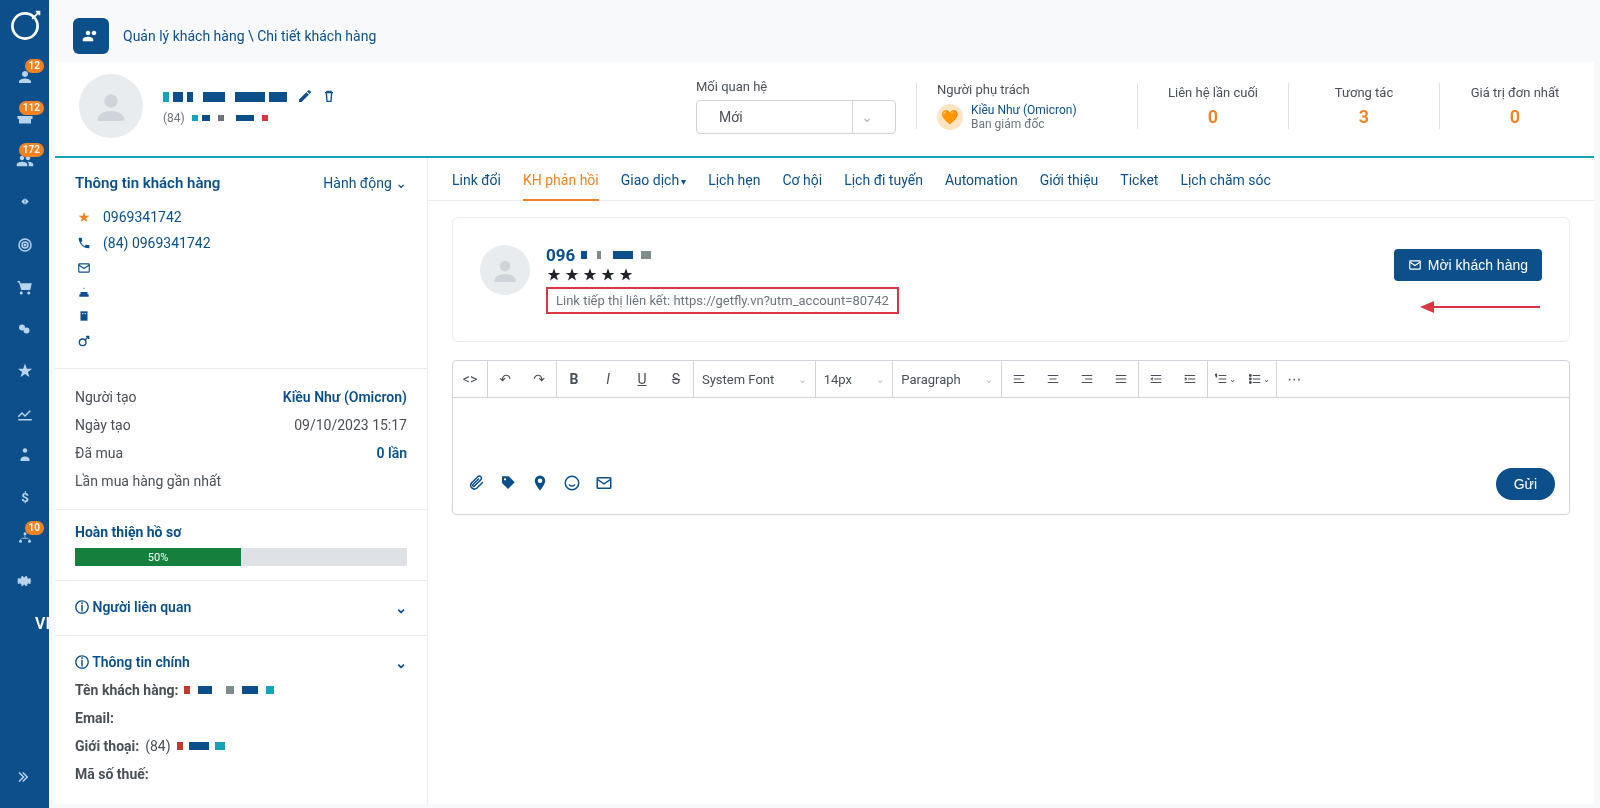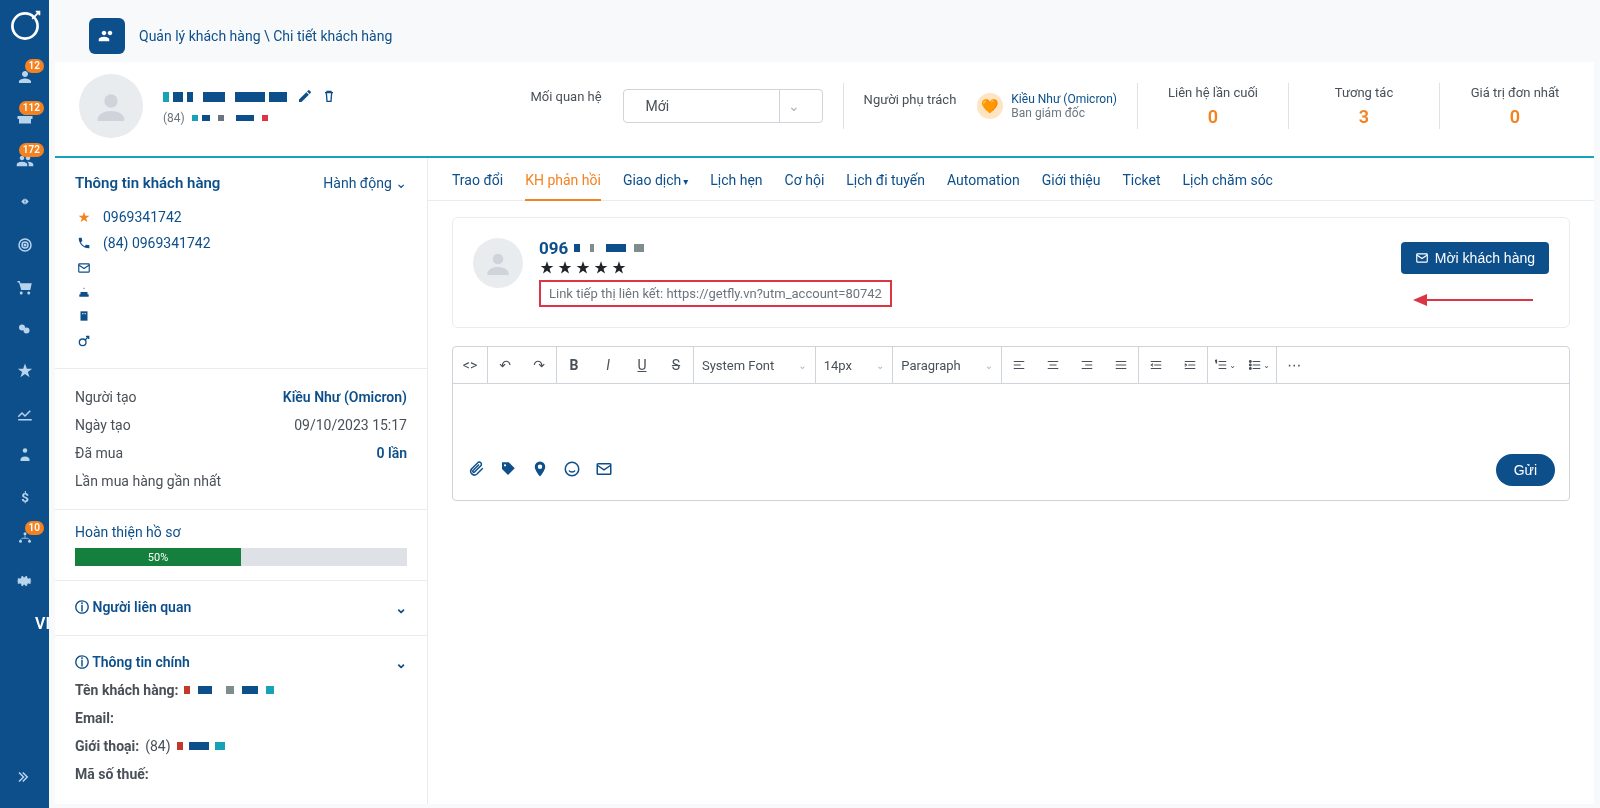--- a/index.html
+++ b/index.html
@@ -8,36 +8,36 @@
 .sidebar { position: fixed; left: 0; top: 0; bottom: 0; width: 49px; background: #0d4f8b; display: flex; flex-direction: column; align-items: center; padding-top: 8px; z-index: 100; }
 .sidebar .logo { width: 36px; height: 36px; margin-bottom: 12px; color: #fff; position: relative; }
 .sidebar .nav-item { position: relative; width: 100%; height: 42px; display: flex; align-items: center; justify-content: center; color: #b8d4ed; cursor: pointer; }
 .sidebar .nav-item svg { width: 18px; height: 18px; }
 .sidebar .badge { position: absolute; top: 3px; right: 5px; background: #f58220; color: #fff; font-size: 10px; font-weight: 600; padding: 1px 4px; border-radius: 8px; min-width: 16px; text-align: center; line-height: 12px; }
 .sidebar .lang { color: #fff; font-size: 16px; font-weight: 600; padding-left: 36px; }
 .sidebar .expand { margin-top: auto; margin-bottom: 10px; color: #b8d4ed; cursor: pointer; }
 
 .main { margin-left: 49px; }
 
-.breadcrumb-bar { padding: 18px 40px 8px; display: flex; align-items: center; gap: 14px; }
+.breadcrumb-bar { padding: 18px 24px 8px; display: flex; align-items: center; gap: 14px; }
 .breadcrumb-icon { width: 36px; height: 36px; background: #0d4f8b; border-radius: 6px; display: flex; align-items: center; justify-content: center; color: #fff; }
 .breadcrumb-text { color: #0d4f8b; font-size: 14px; }
 .breadcrumb-text a { color: #0d4f8b; text-decoration: none; }
 
 .header-card { background: #fff; margin: 0 6px; padding: 12px 24px 18px; display: flex; align-items: center; gap: 20px; border-bottom: 2px solid #17a2b8; }
 .avatar-lg { width: 64px; height: 64px; border-radius: 50%; background: #e9ecef; display: flex; align-items: center; justify-content: center; }
 .avatar-lg svg { width: 40px; height: 40px; fill: #ced4da; }
 .cust-head { flex: 0 0 auto; }
 .cust-name-row { display: flex; align-items: center; gap: 10px; }
 .redact-bar { display: flex; gap: 4px; align-items: center; }
 .redact-bar span { height: 10px; display: inline-block; }
 .edit-icons { color: #0d4f8b; display:flex; gap:8px; cursor:pointer; }
 .cust-sub { font-size: 12px; color: #6c757d; margin-top: 4px; }
 
-.head-field { display: flex; flex-direction: row; gap: 21px; }
+.head-field { display: flex; flex-direction: column; gap: 6px; }
 .head-label { font-size: 13px; color: #495057; }
 .select-box { border: 1px solid #ced4da; border-radius: 4px; width: 200px; height: 34px; display: flex; align-items: center; padding: 0 22px; justify-content: space-between; color: #495057; cursor: pointer; background:#fff; }
 .select-box .caret { border-left: 1px solid #ced4da; padding-left: 8px; height: 100%; display:flex; align-items:center; color:#adb5bd;}
 
 .owner-box { display: flex; align-items: center; gap: 8px; }
 .owner-avatar { width: 26px; height: 26px; border-radius: 50%; background: #ffe4c4; display:flex; align-items:center; justify-content:center; }
 .owner-info { display: flex; flex-direction: column; font-size: 12px; }
 .owner-name { color: #0d4f8b; }
 .owner-role { color: #6c757d; }
 
@@ -52,35 +52,35 @@
 .left-head { display: flex; justify-content: space-between; align-items: center; margin-bottom: 12px; }
 .action-link { color: #0d4f8b; font-size: 14px; cursor: pointer; }
 .info-row { display: flex; align-items: center; gap: 10px; padding: 5px 0; color: #0d4f8b; font-size: 14px; }
 .info-row .ico { width: 18px; display:flex; justify-content:center; }
 .info-row.star .ico { color: #f58220; }
 .meta-row { display: flex; justify-content: space-between; padding: 6px 0; font-size: 14px; }
 .meta-row .lab { color: #495057; }
 .meta-row .val { color: #0d4f8b; font-weight: 600; }
 .meta-row .val.muted { color: #6c757d; font-weight: 400; font-style: italic; }
 .section-div { border-top: 1px solid #e9ecef; margin: 14px -20px; }
-.profile-title { color: #0d4f8b; font-size: 14px; font-weight:400; margin-bottom: 8px; }
+.profile-title { color: #0d4f8b; font-size: 14px; font-weight:700; margin-bottom: 8px; }
 .progress { height: 18px; background: #dee2e6; position: relative; }
 .progress-bar { height: 100%; background: #15803d; width: 50%; color: #fff; font-size: 11px; display:flex; align-items:center; justify-content:center; }
 .accordion-head { display:flex; justify-content:space-between; align-items:center; color:#0d4f8b; font-weight:600; cursor:pointer; padding: 4px 0;}
 .field-row { font-size: 14px; padding: 6px 0; display:flex; align-items:center; gap:6px; }
 .field-row b { font-weight: 700; }
 
 .right-col { flex: 1; background: #fff; padding: 0; }
 .tabs { display: flex; gap: 22px; padding: 14px 24px 0; border-bottom: 1px solid #e9ecef; }
 .tab { color: #0d4f8b; font-size: 14px; padding-bottom: 12px; cursor: pointer; position: relative; }
 .tab.active { color: #f58220; }
 .tab.active::after { content:''; position:absolute; bottom:-1px; left:0; right:0; height:2px; background:#f58220; }
 .tab .caret-s { font-size: 10px; margin-left: 2px; }
 
-.feedback-card { margin: 16px 24px; border: 1px solid #e9ecef; border-radius: 6px; padding: 20px; }
+.feedback-card { margin: 16px 24px; border: 1px solid #e9ecef; border-radius: 6px; padding: 27px; }
 .fc-head { display: flex; align-items: flex-start; gap: 16px; position: relative; }
 .avatar-md { width: 50px; height: 50px; border-radius: 50%; background: #e9ecef; display:flex; align-items:center; justify-content:center;}
 .avatar-md svg { width: 32px; height:32px; fill:#ced4da; }
 .fc-name { color: #0d4f8b; font-size: 17px; font-weight: 700; display:flex; align-items:center; gap:6px; }
 .stars { display:flex; gap:2px; margin: 2px 0 4px; }
 .stars svg { width:16px; height:16px; fill:#212529; }
 .link-box { border: 2px solid #dc3545; padding: 4px 8px; font-size: 13px; color: #6c757d; display:inline-block; }
 .invite-btn { position: absolute; right: 0; top: 4px; background: #0d4f8b; color:#fff; border:none; padding: 8px 14px; border-radius: 4px; font-size: 14px; cursor:pointer; display:flex; align-items:center; gap:6px; }
 .arrow-annot { position: absolute; left: 940px; top: 52px; }
 
@@ -388,21 +388,21 @@
           </span>
       </div>
       <div class="field-row">
           <b>Mã số thuế:</b>
         </div>
 
     </div>
 
     <div class="right-col">
       <div class="tabs">
-        <div class="tab">Trao đổi</div>
+        <div class="tab">Link đổi</div>
         <div class="tab active">KH phản hồi</div>
         <div class="tab"><span>Giao dịch</span><span class="caret-s">▾</span></div>
         <div class="tab">Lịch hẹn</div>
         <div class="tab">Cơ hội</div>
         <div class="tab">Lịch đi tuyến</div>
         <div class="tab">Automation</div>
         <div class="tab">Giới thiệu</div>
         <div class="tab">Ticket</div>
         <div class="tab">Lịch chăm sóc</div>
       </div>

